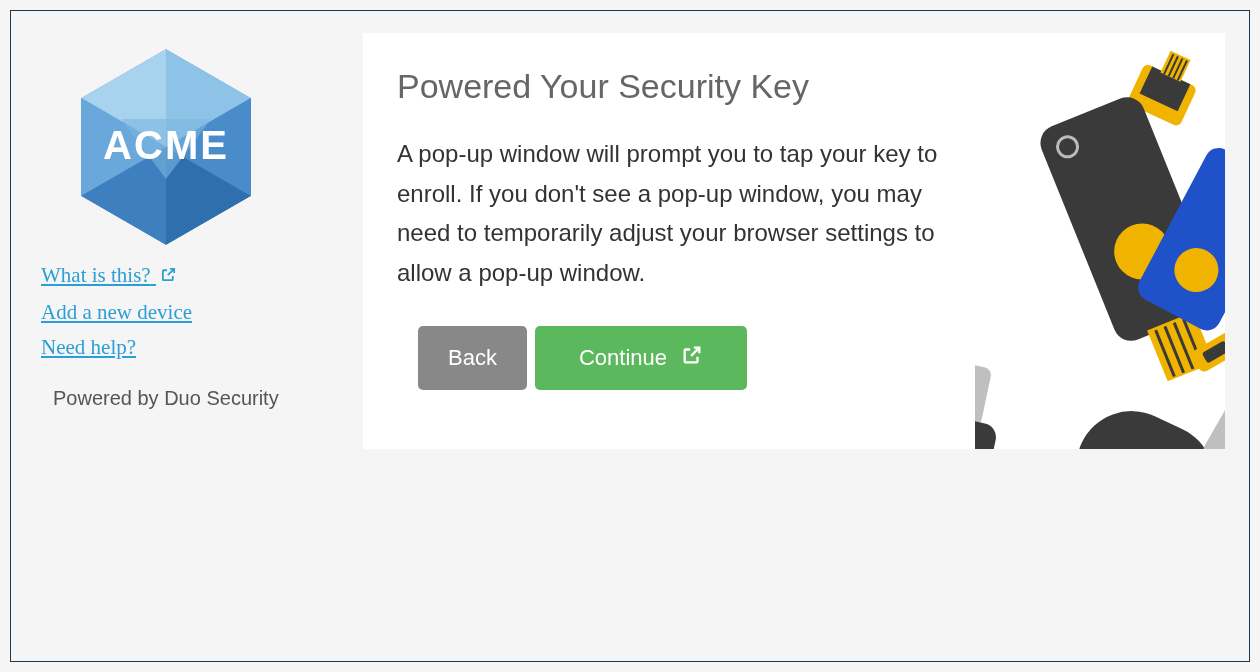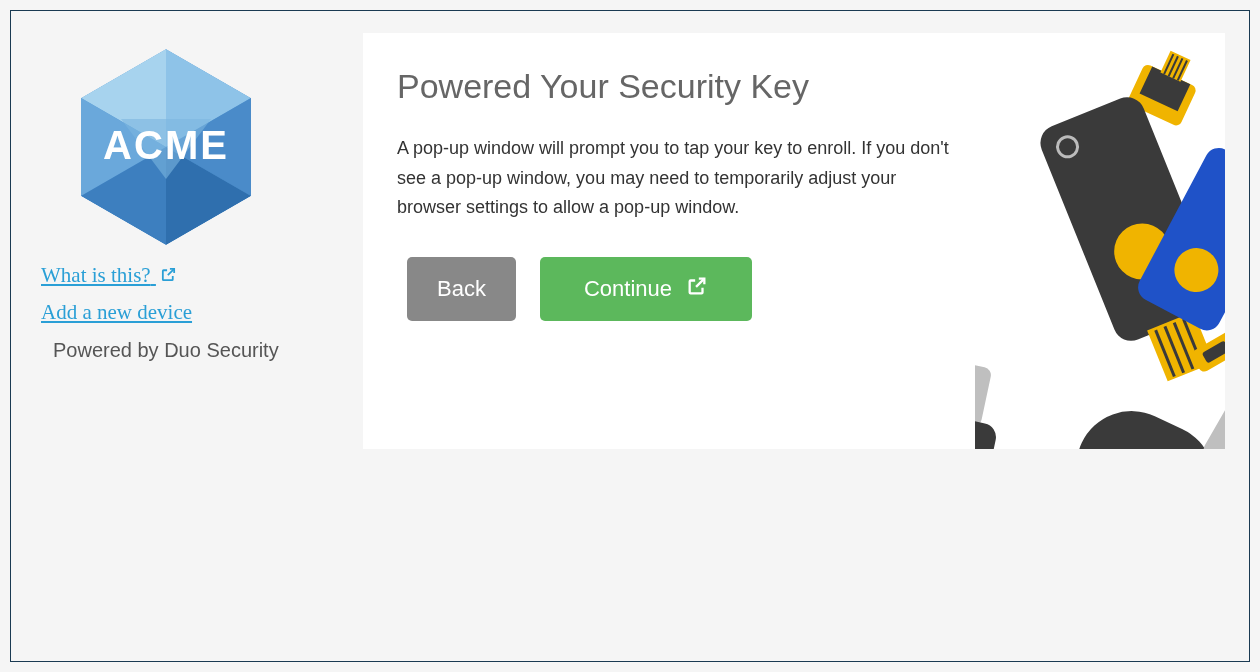--- a/index.html
+++ b/index.html
@@ -40,21 +40,21 @@
       font-size: 21px;
       line-height: 1.6;
       margin-bottom: 2px;
     }
     .links a .ext-icon {
       display: inline-block;
       vertical-align: -1px;
       margin-left: 4px;
     }
     .powered {
-      margin-top: 8px;
+      margin-top: 20px;
       margin-left: 12px;
       color: #555;
       font-size: 20px;
     }
     .panel {
       position: absolute;
       left: 352px;
       top: 22px;
       width: 862px;
       height: 416px;
@@ -63,29 +63,29 @@
       overflow: hidden;
     }
     .panel h1 {
       color: #666;
       font-weight: 400;
       font-size: 34px;
       margin-bottom: 28px;
     }
     .panel p {
       color: #333;
-      font-size: 18px;
+      font-size: 24px;
       line-height: 1.65;
       max-width: 560px;
       margin-bottom: 34px;
     }
     .buttons {
       display: flex;
-      gap: 24px;
-      margin-left: 10px;
+      gap: 8px;
+      margin-left: 21px;
     }
     .btn {
       border: none;
       border-radius: 5px;
       font-size: 22px;
       color: #fff;
       padding: 18px 30px;
       cursor: pointer;
       display: inline-flex;
       align-items: center;
@@ -136,20 +136,21 @@
           <span class="ext-icon">
             <svg width="17" height="17" viewBox="0 0 24 24" fill="none" stroke="#2a9fd6" stroke-width="2.5">
                 <path d="M14 4h6v6"></path>
                 <path d="M20 4l-9 9"></path>
                 <path d="M18 14v5a1 1 0 0 1-1 1H5a1 1 0 0 1-1-1V7a1 1 0 0 1 1-1h5"></path>
               </svg>
           </span>
         </a>
       </div>
       <div><a href="#"><span>Add a new device</span></a></div>
+      <div><a href="#"><span>Need help?</span></a></div>
     </div>
     <div class="powered">Powered by Duo Security</div>
   </div>
 
   <div class="panel">
     <h1>Powered Your Security Key</h1>
     <p>A pop-up window will prompt you to tap your key to enroll. If you don't see a pop-up window, you may need to temporarily adjust your browser settings to allow a pop-up window.</p>
     <div class="buttons">
       <button class="btn btn-back">
         <span>Back</span>

